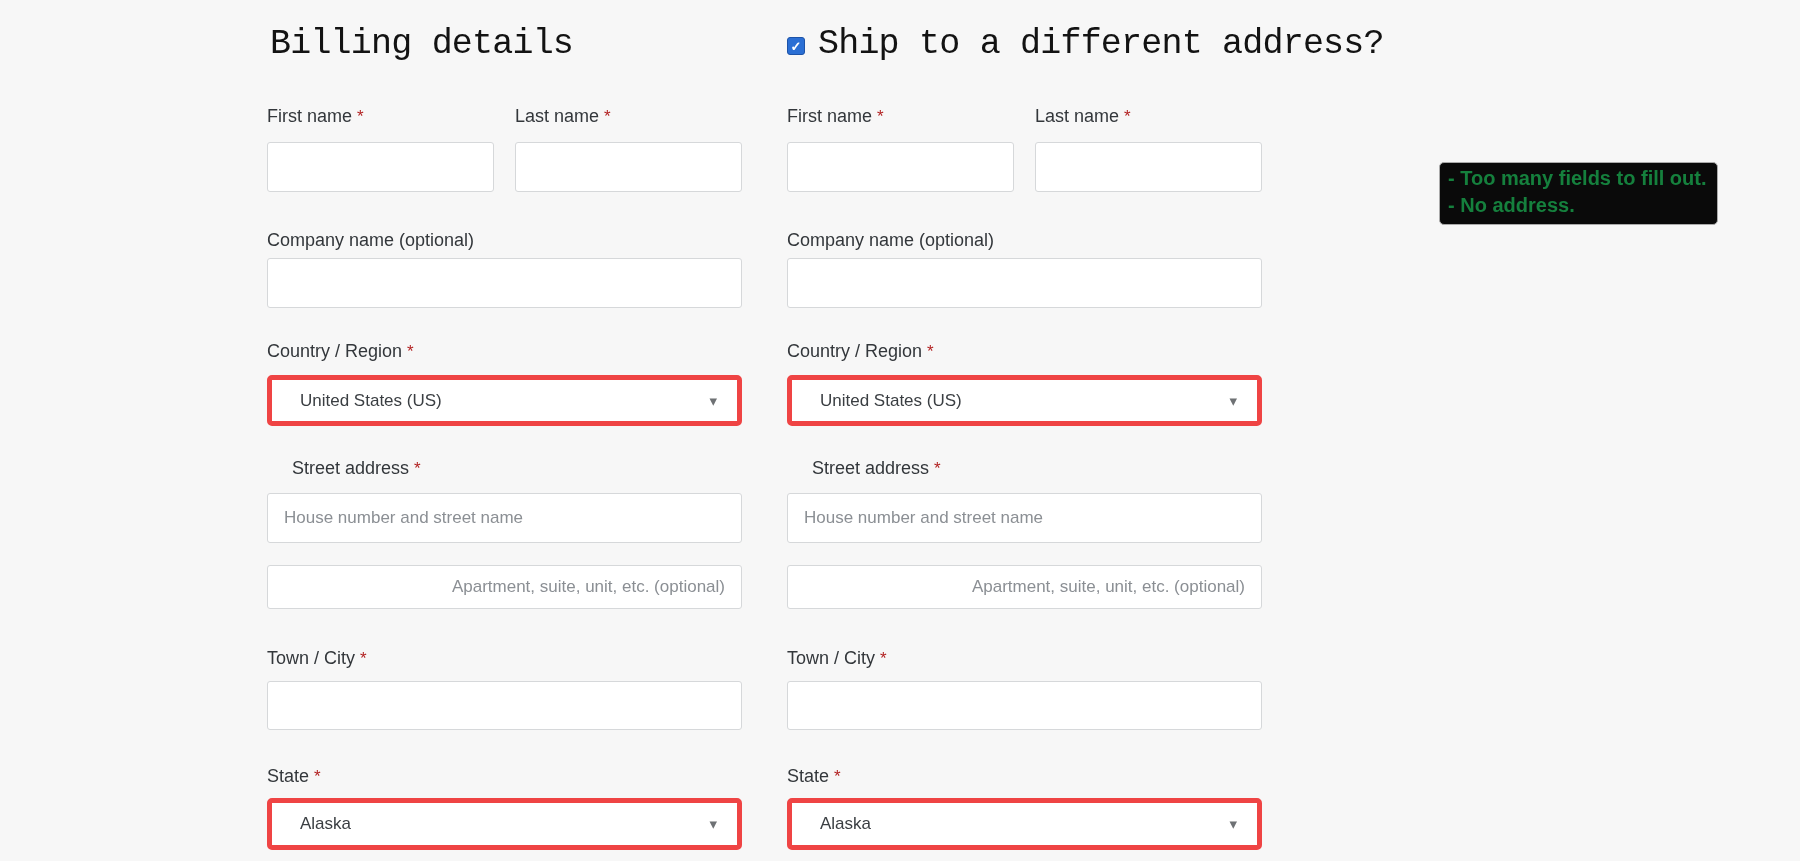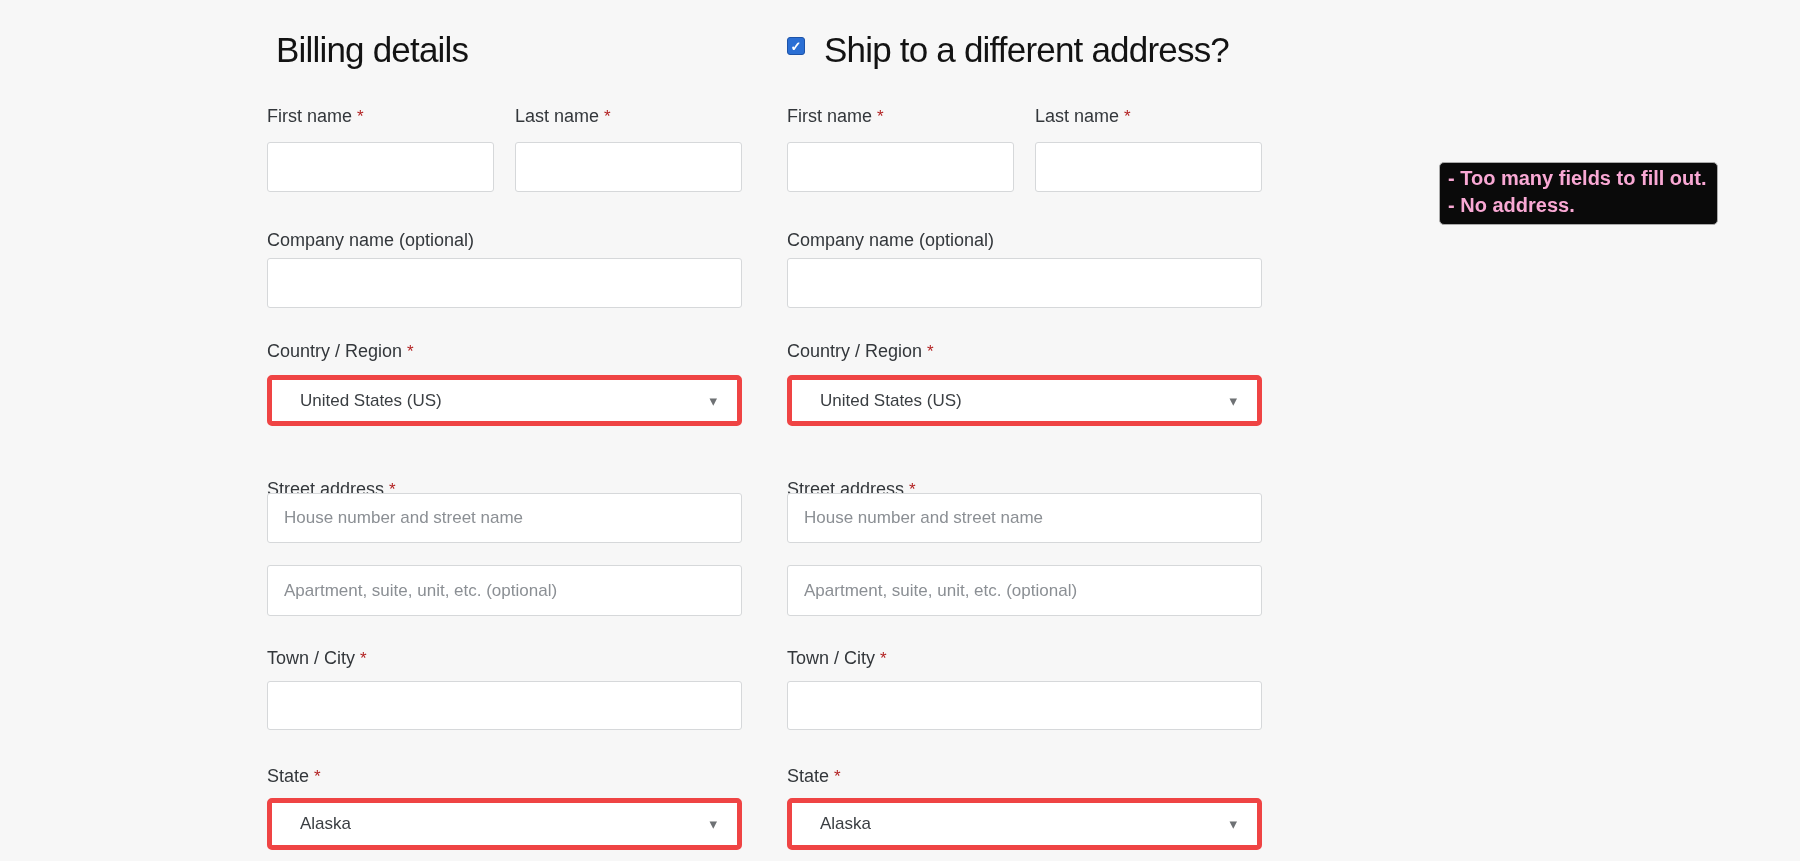--- a/index.html
+++ b/index.html
@@ -8,21 +8,21 @@
     background:#f7f7f7;
     font-family:"Liberation Sans", sans-serif;
   }
   
   .col{position:absolute;top:0;width:475px;height:861px;}
   #col-billing{left:267px;}
   #col-shipping{left:787px;}
 
   
   .section-title{
-    position:absolute;margin:12px;font-family:Liberation Sans, sans-serif;
+    position:absolute;margin:6px;font-family:Liberation Mono, monospace;
     font-weight:400;font-size:35px;letter-spacing:-0.8px;color:#131313;
     white-space:nowrap;
   }
   #billing-title{left:-3px;top:18px;}
   #shipping-title{left:25px;top:18px;}
 
   
   .checkbox{
     position:absolute;left:0;top:37px;width:18px;height:18px;
     background:#2b6fd4;border:1px solid #1d53a8;border-radius:3px;
@@ -57,28 +57,28 @@
   }
   .sel .caret{
     position:absolute;right:20px;top:50%;transform:translateY(-55%);
     color:#6e7174;font-size:15px;line-height:1;
   }
 
   
   .r-label1{top:100px;} .r-in1{top:142px;height:50px;}
   .r-label2{top:224px;} .r-in2{top:258px;height:50px;}
   .r-label3{top:335px;} .r-sel3{top:375px;height:51px;}
-  .r-label4{top:473px;} .r-in4a{top:493px;height:50px;} .r-in4b{top:565px;height:51px;}
+  .r-label4{top:452px;margin-left:25px;} .r-in4a{top:493px;height:50px;} .r-in4b{top:565px;height:44px;text-align:right;}
   .r-label5{top:642px;} .r-in5{top:681px;height:49px;}
   .r-label6{top:760px;} .r-sel6{top:798px;height:52px;text-align:right;}
 
   
   .annotation{
     position:absolute;left:1439px;top:162px;
-    background:#0a0a0a;color:#f9a8d4;border:1px solid #aaaaaa;border-radius:5px;
+    background:#0a0a0a;color:#15803d;border:1px solid #aaaaaa;border-radius:5px;
     padding:2px 10px 5px 8px;font-size:20px;line-height:27px;font-weight:600;
     white-space:nowrap;
   }
 </style>
 </head>
 <body>
 
 <div class="col" id="col-billing">
   <h1 class="section-title" id="billing-title">Billing details</h1>
 

